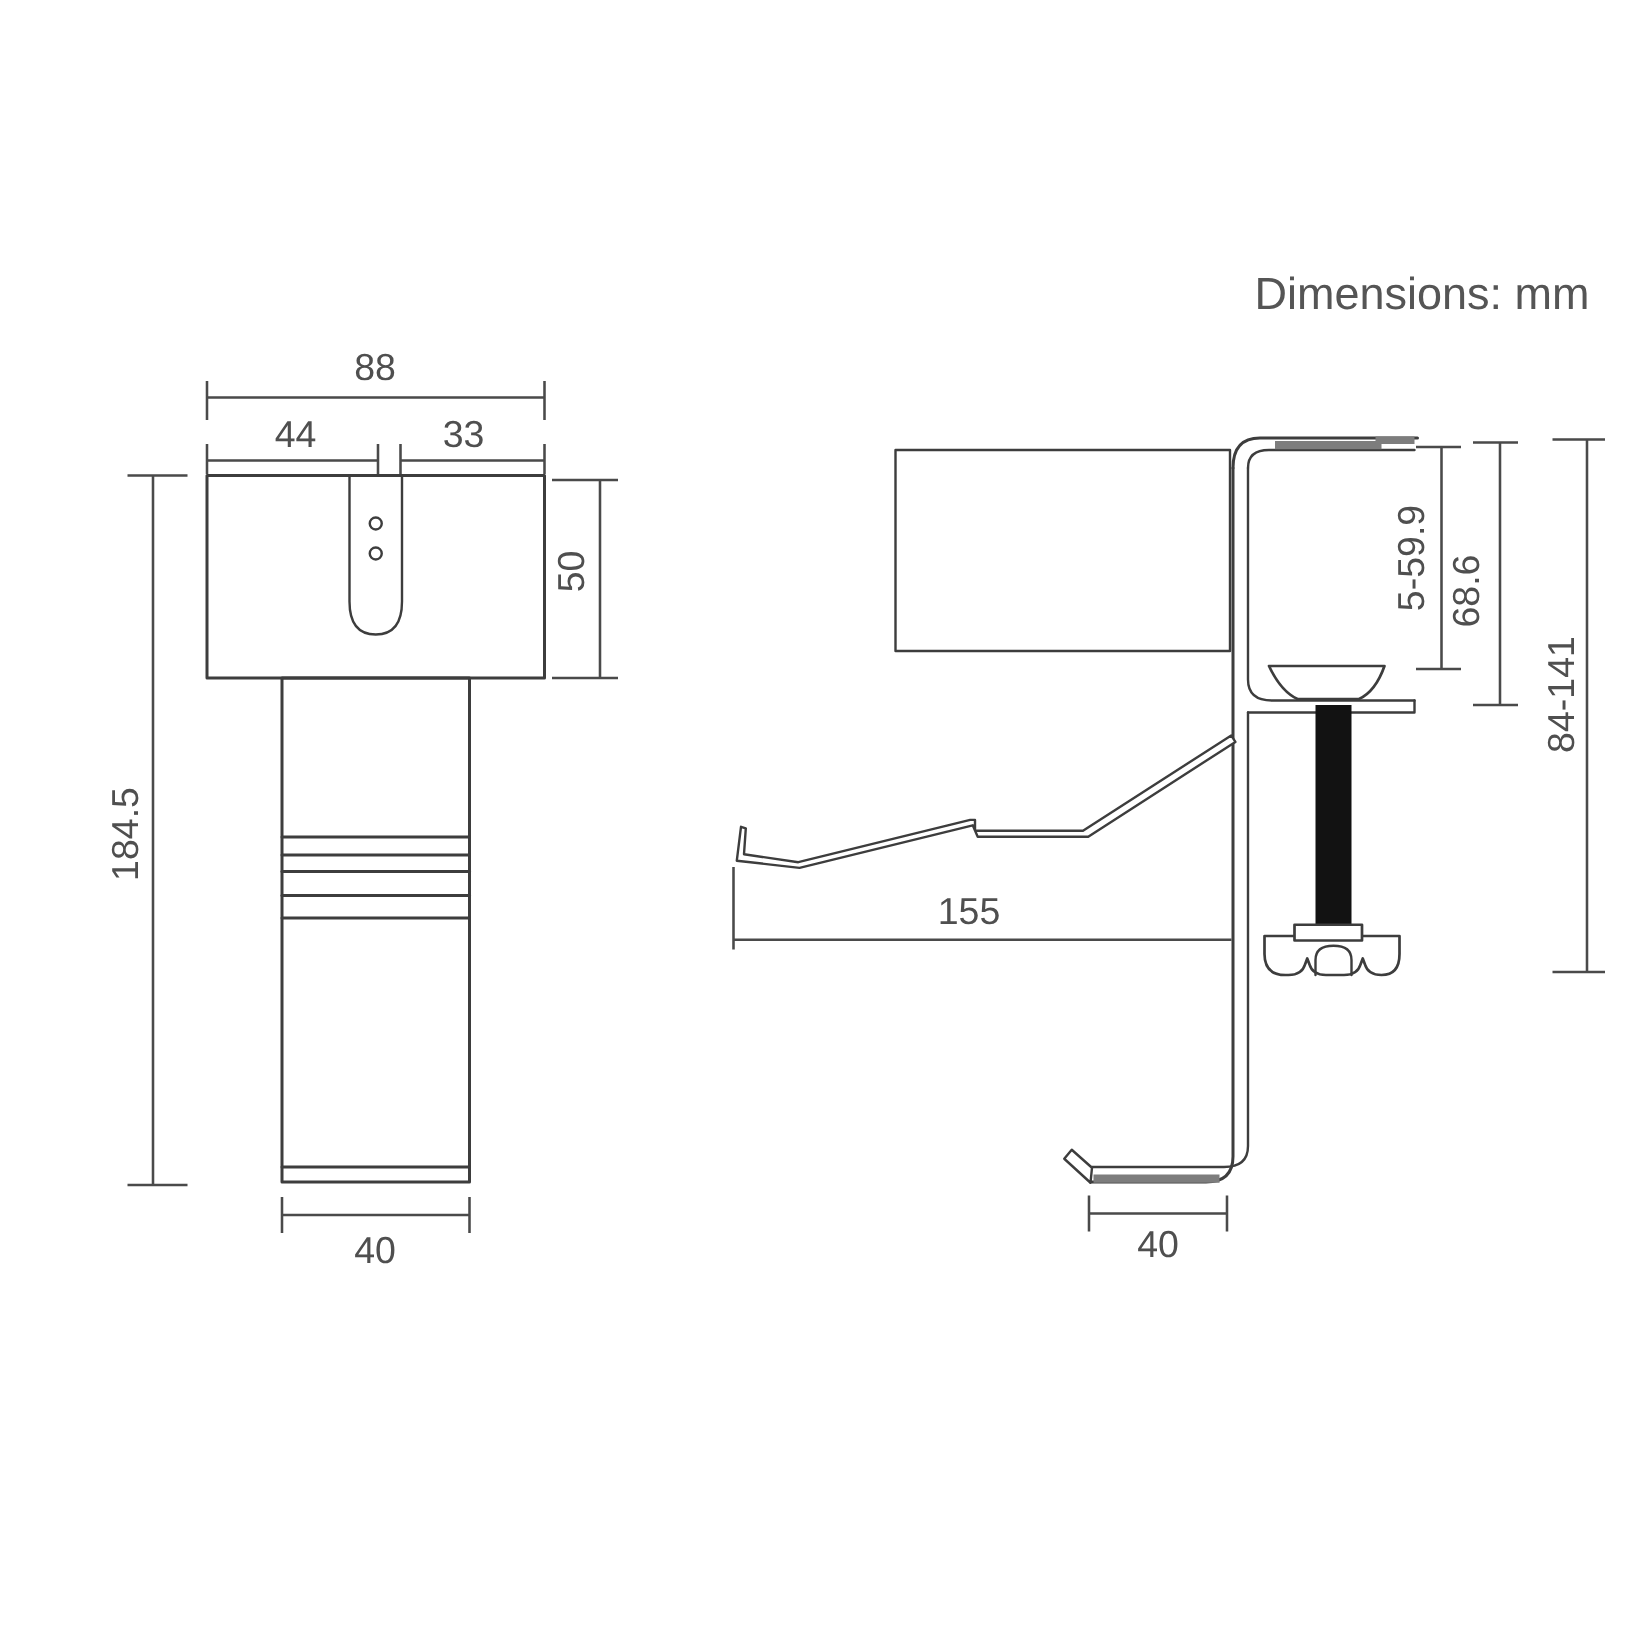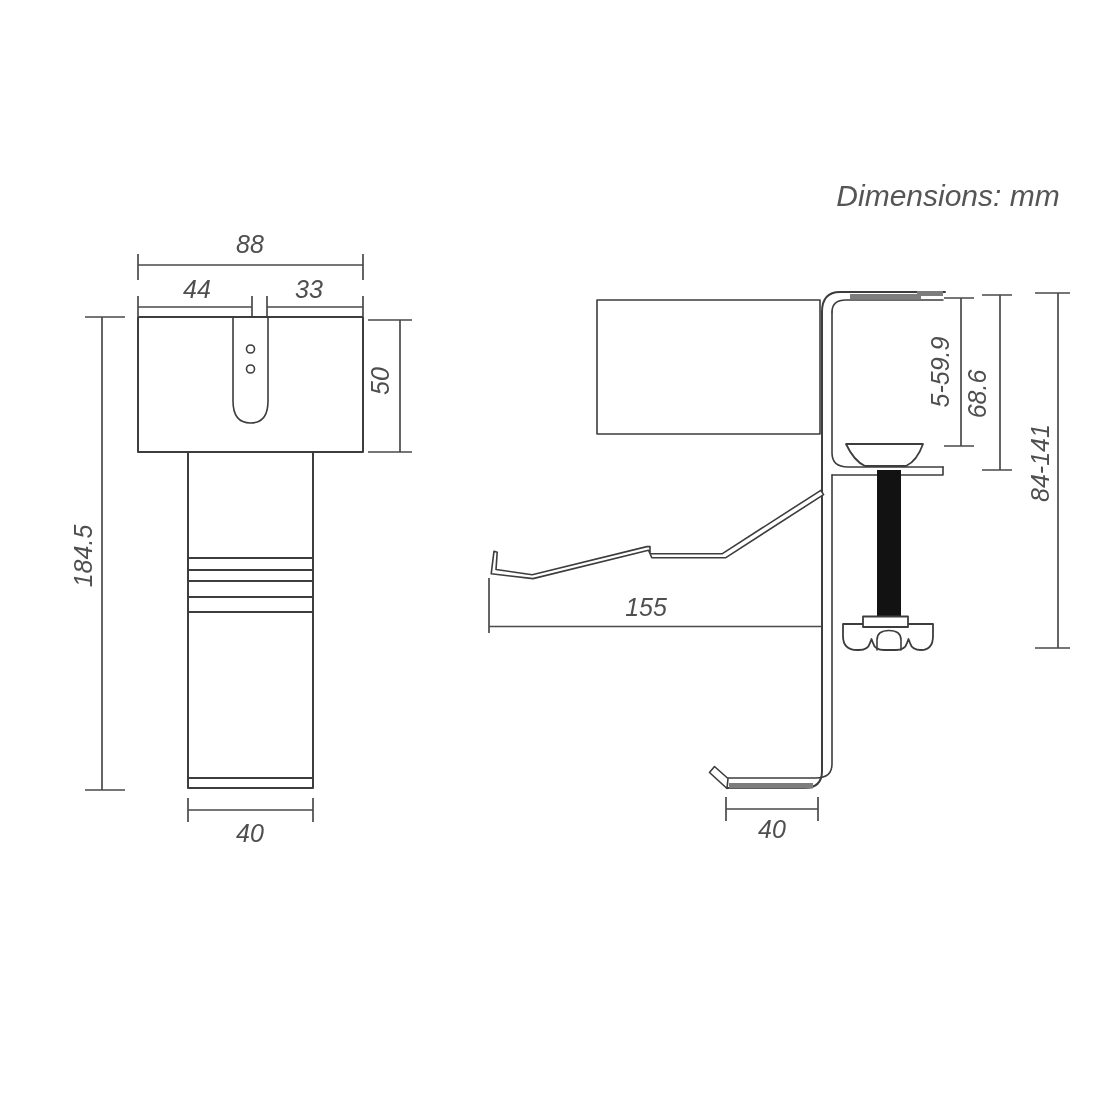--- a/index.html
+++ b/index.html
@@ -1,17 +1,17 @@
 <!DOCTYPE html>
 <html><head>
 <meta charset="utf-8">
 <style>
   html,body{margin:0;padding:0;background:#fff;}
   #canvas{width:1100px;height:1100px;position:relative;background:#ffffff;overflow:hidden;
-          font-family:"Liberation Sans", sans-serif;font-style:italic;}
+          font-family:"Liberation Sans", sans-serif;}
   svg{display:block;}
   .ln   {fill:none;stroke:#3d3d3d;stroke-width:2;stroke-linecap:round;stroke-linejoin:round;}
   .ln-thin{fill:none;stroke:#3d3d3d;stroke-width:1.6;stroke-linecap:round;stroke-linejoin:round;}
   .dim  {fill:none;stroke:#4a4a4a;stroke-width:1.7;stroke-linecap:butt;}
   .white{fill:#ffffff;stroke:#3d3d3d;stroke-width:1.8;stroke-linejoin:round;}
   .pad  {fill:#7d7d7d;stroke:none;}
   .rod  {fill:#121212;stroke:none;}
   .dim-text{font-size:25px;fill:#4f4f4f;}
   .title-text{font-size:30px;fill:#555555;}
 </style>

